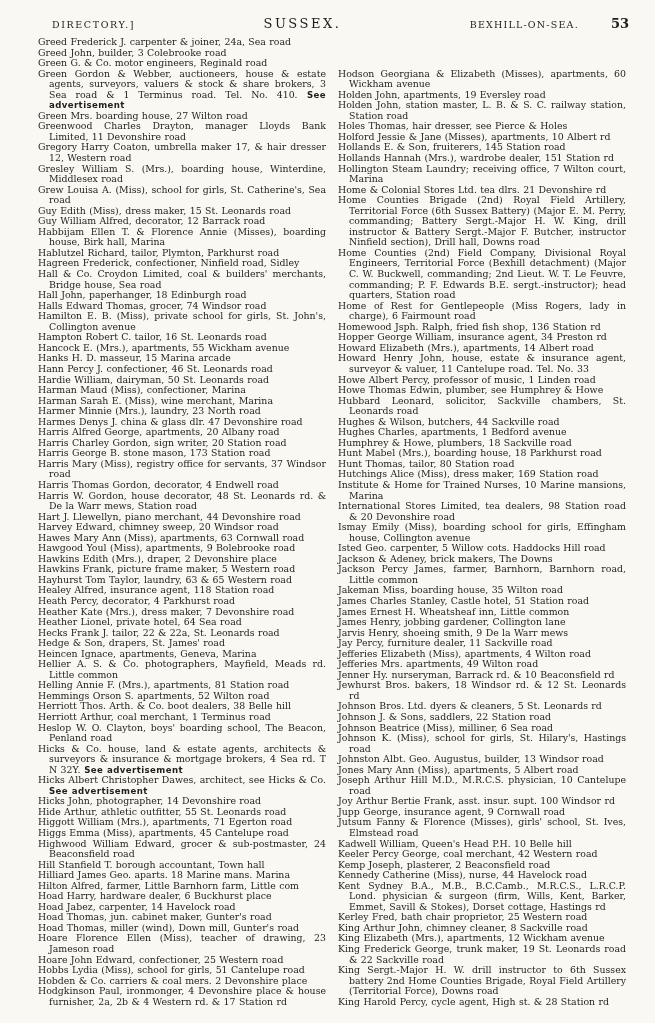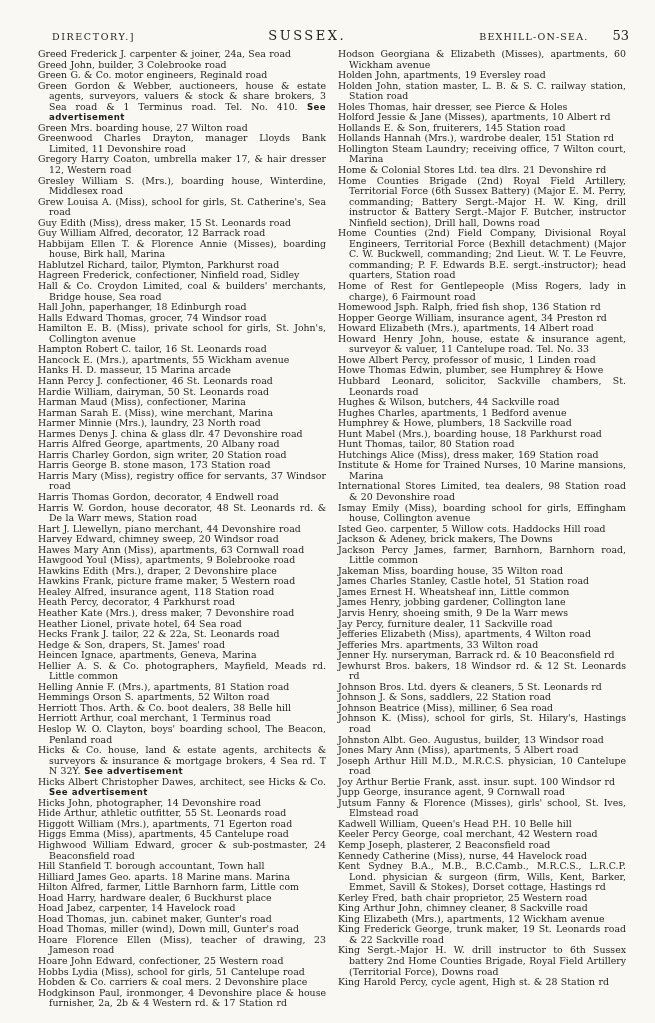--- a/index.html
+++ b/index.html
@@ -5,21 +5,21 @@
   html, body { margin: 0; padding: 0; background: #d8d5cf; }
   .page {
     position: relative;
     width: 655px;
     height: 1023px;
     margin: 0 auto;
     background: #faf8f3;
     color: #211e1b;
     font-family: "DejaVu Serif", "Liberation Serif", serif;
     box-sizing: border-box;
-    padding: 24px 16px 6px 38px;
+    padding: 12px 16px 6px 38px;
     overflow: hidden;
   }
   .page-header {
     display: flex;
     justify-content: space-between;
     align-items: baseline;
     padding: 4px 10px 6px 14px;
   }
   .hdr-left {
     font-size: 9.5px;
@@ -30,28 +30,28 @@
     font-size: 13px;
     letter-spacing: 2.5px;
     white-space: nowrap;
   }
   .hdr-right {
     font-size: 9.5px;
     letter-spacing: 1.2px;
     white-space: nowrap;
   }
   .pgnum {
-    font-weight: normal;
+    font-weight: bold;
     font-size: 13px;
-    margin-left: 24px;
+    margin-left: 32px;
     letter-spacing: 0;
   }
   .columns {
     display: flex;
-    align-items: flex-start;
+    align-items: flex-end;
   }
   .col {
     width: 288px;
     flex: 0 0 288px;
   }
   .col-divider {
     width: 1px;
     flex: 0 0 1px;
     background: #3a3733;
     margin: 2px 5px 0 6px;
@@ -115,20 +115,21 @@
         <p class="entry">Harris George B. stone mason, 173 Station road</p>
         <p class="entry">Harris Mary (Miss), registry office for servants, 37 Windsor road</p>
         <p class="entry">Harris Thomas Gordon, decorator, 4 Endwell road</p>
         <p class="entry">Harris W. Gordon, house decorator, 48 St. Leonards rd. &amp; De la Warr mews, Station road</p>
         <p class="entry">Hart J. Llewellyn, piano merchant, 44 Devonshire road</p>
         <p class="entry">Harvey Edward, chimney sweep, 20 Windsor road</p>
         <p class="entry">Hawes Mary Ann (Miss), apartments, 63 Cornwall road</p>
         <p class="entry">Hawgood Youl (Miss), apartments, 9 Bolebrooke road</p>
         <p class="entry">Hawkins Edith (Mrs.), draper, 2 Devonshire place</p>
         <p class="entry">Hawkins Frank, picture frame maker, 5 Western road</p>
+        <p class="entry">Hayhurst Tom Taylor, laundry, 63 &amp; 65 Western road</p>
         <p class="entry">Healey Alfred, insurance agent, 118 Station road</p>
         <p class="entry">Heath Percy, decorator, 4 Parkhurst road</p>
         <p class="entry">Heather Kate (Mrs.), dress maker, 7 Devonshire road</p>
         <p class="entry">Heather Lionel, private hotel, 64 Sea road</p>
         <p class="entry">Hecks Frank J. tailor, 22 &amp; 22a, St. Leonards road</p>
         <p class="entry">Hedge &amp; Son, drapers, St. James' road</p>
         <p class="entry">Heincen Ignace, apartments, Geneva, Marina</p>
         <p class="entry">Hellier A. S. &amp; Co. photographers, Mayfield, Meads rd. Little common</p>
         <p class="entry">Helling Annie F. (Mrs.), apartments, 81 Station road</p>
         <p class="entry">Hemmings Orson S. apartments, 52 Wilton road</p>
@@ -188,21 +189,21 @@
         <p class="entry">Isted Geo. carpenter, 5 Willow cots. Haddocks Hill road</p>
         <p class="entry">Jackson &amp; Adeney, brick makers, The Downs</p>
         <p class="entry">Jackson Percy James, farmer, Barnhorn, Barnhorn road, Little common</p>
         <p class="entry">Jakeman Miss, boarding house, 35 Wilton road</p>
         <p class="entry">James Charles Stanley, Castle hotel, 51 Station road</p>
         <p class="entry">James Ernest H. Wheatsheaf inn, Little common</p>
         <p class="entry">James Henry, jobbing gardener, Collington lane</p>
         <p class="entry">Jarvis Henry, shoeing smith, 9 De la Warr mews</p>
         <p class="entry">Jay Percy, furniture dealer, 11 Sackville road</p>
         <p class="entry">Jefferies Elizabeth (Miss), apartments, 4 Wilton road</p>
-        <p class="entry">Jefferies Mrs. apartments, 33 Wilton road</p>
+        <p class="entry">Jefferies Mrs. apartments, 49 Wilton road</p>
         <p class="entry">Jenner Hy. nurseryman, Barrack rd. &amp; 10 Beaconsfield rd</p>
         <p class="entry">Jewhurst Bros. bakers, 18 Windsor rd. &amp; 12 St. Leonards rd</p>
         <p class="entry">Johnson Bros. Ltd. dyers &amp; cleaners, 5 St. Leonards rd</p>
         <p class="entry">Johnson J. &amp; Sons, saddlers, 22 Station road</p>
         <p class="entry">Johnson Beatrice (Miss), milliner, 6 Sea road</p>
         <p class="entry">Johnson K. (Miss), school for girls, St. Hilary's, Hastings road</p>
         <p class="entry">Johnston Albt. Geo. Augustus, builder, 13 Windsor road</p>
         <p class="entry">Jones Mary Ann (Miss), apartments, 5 Albert road</p>
         <p class="entry">Joseph Arthur Hill M.D., M.R.C.S. physician, 10 Cantelupe road</p>
         <p class="entry">Joy Arthur Bertie Frank, asst. insur. supt. 100 Windsor rd</p>

